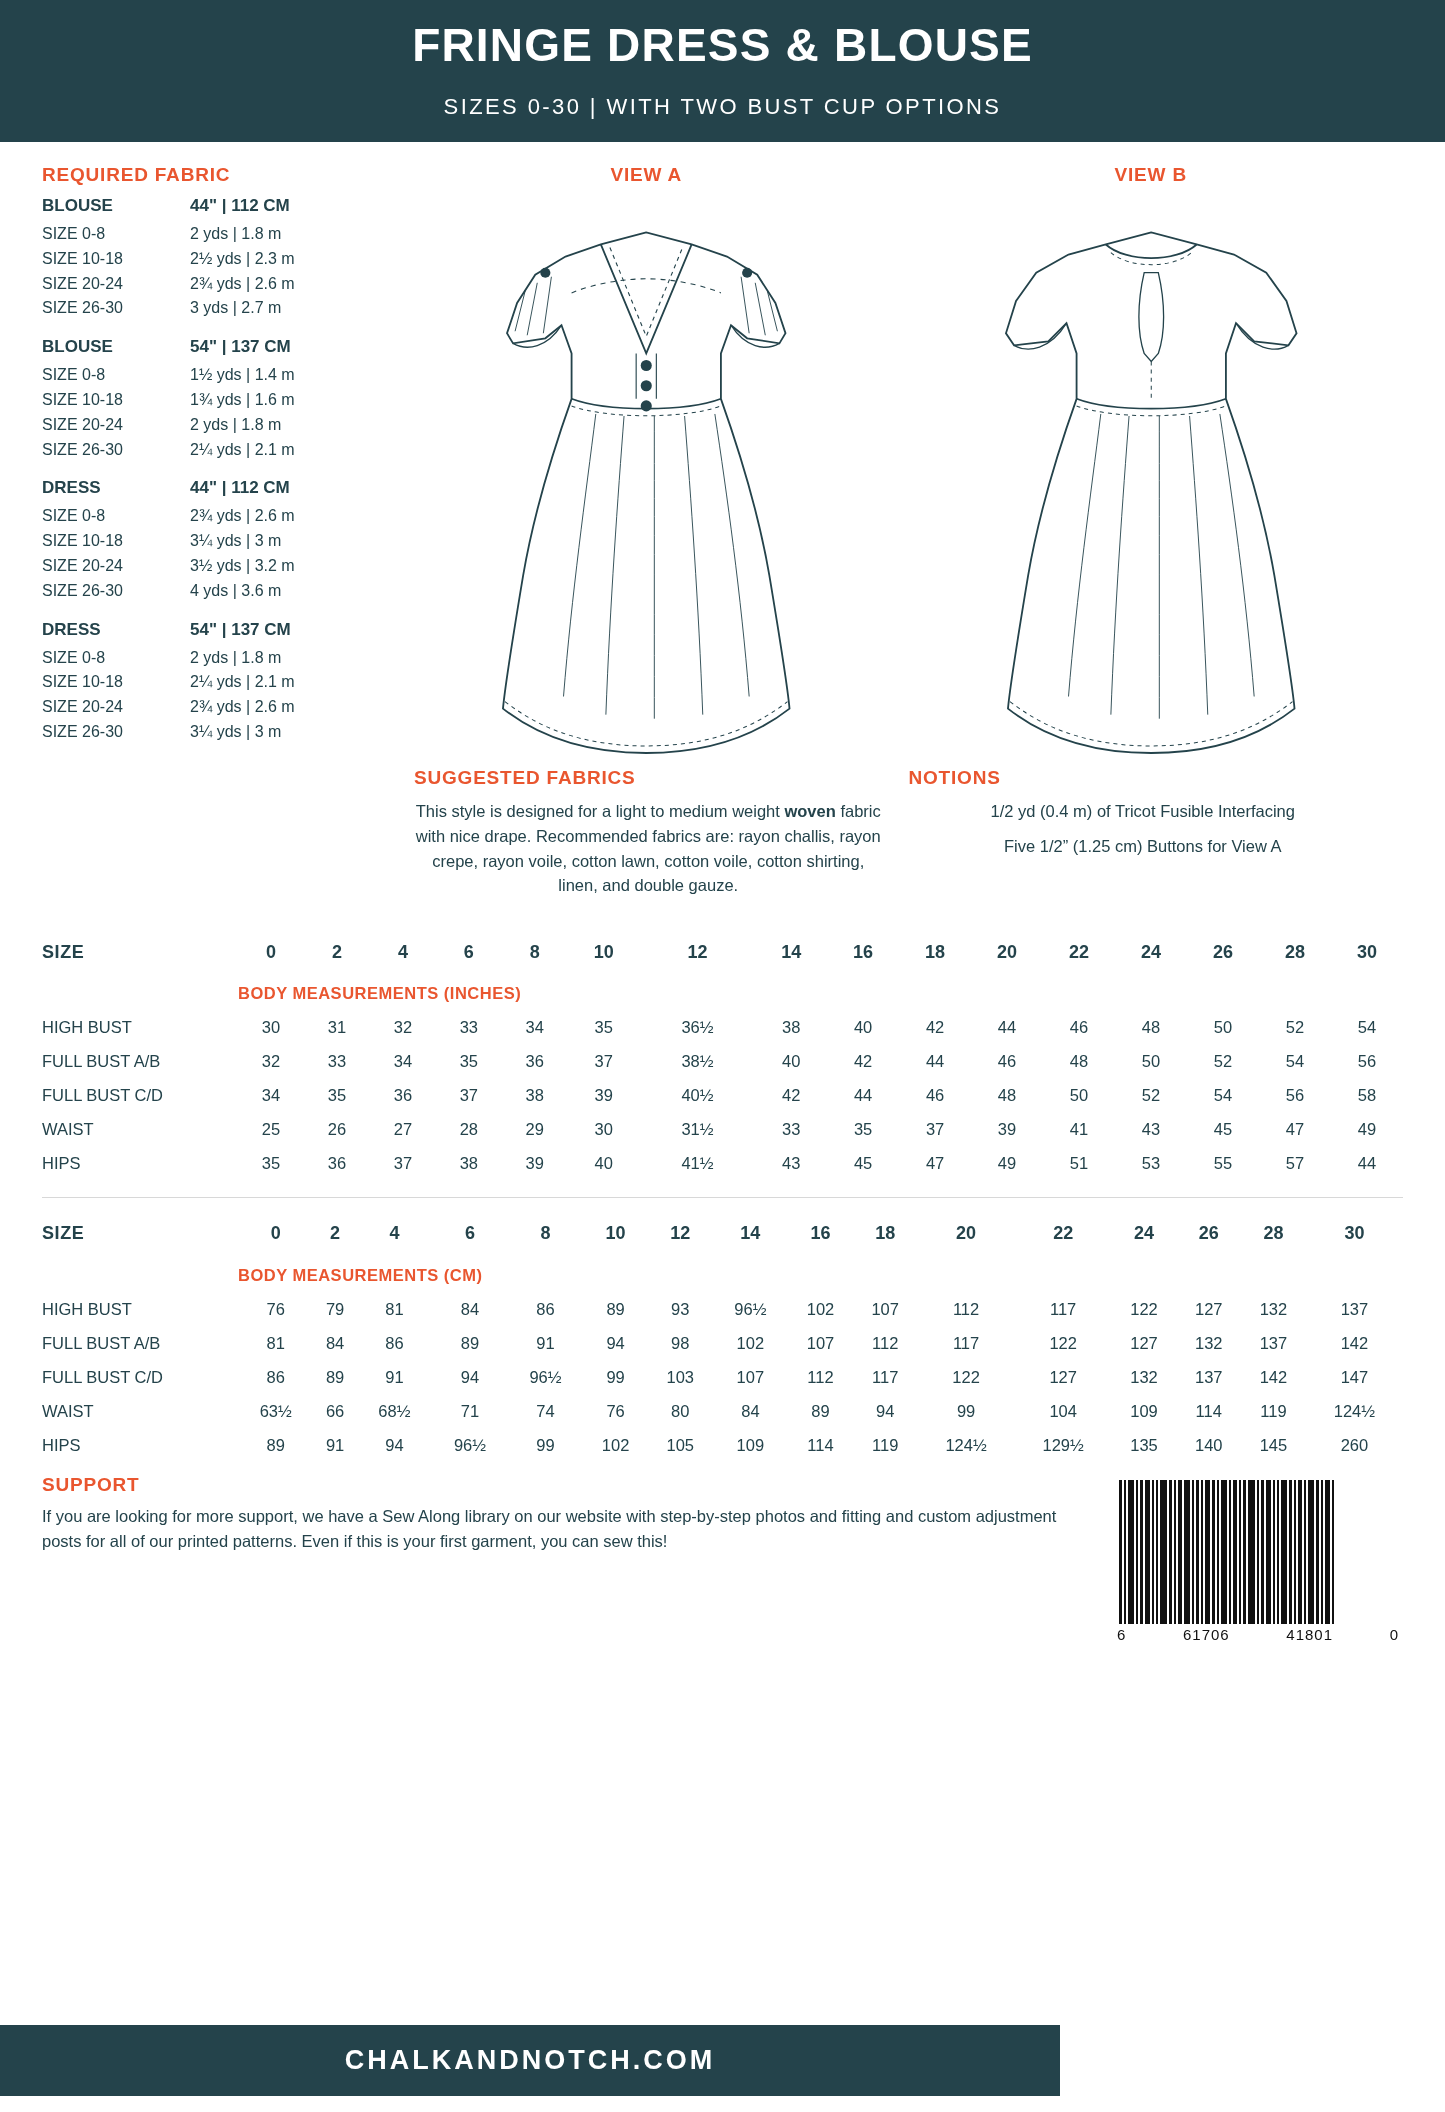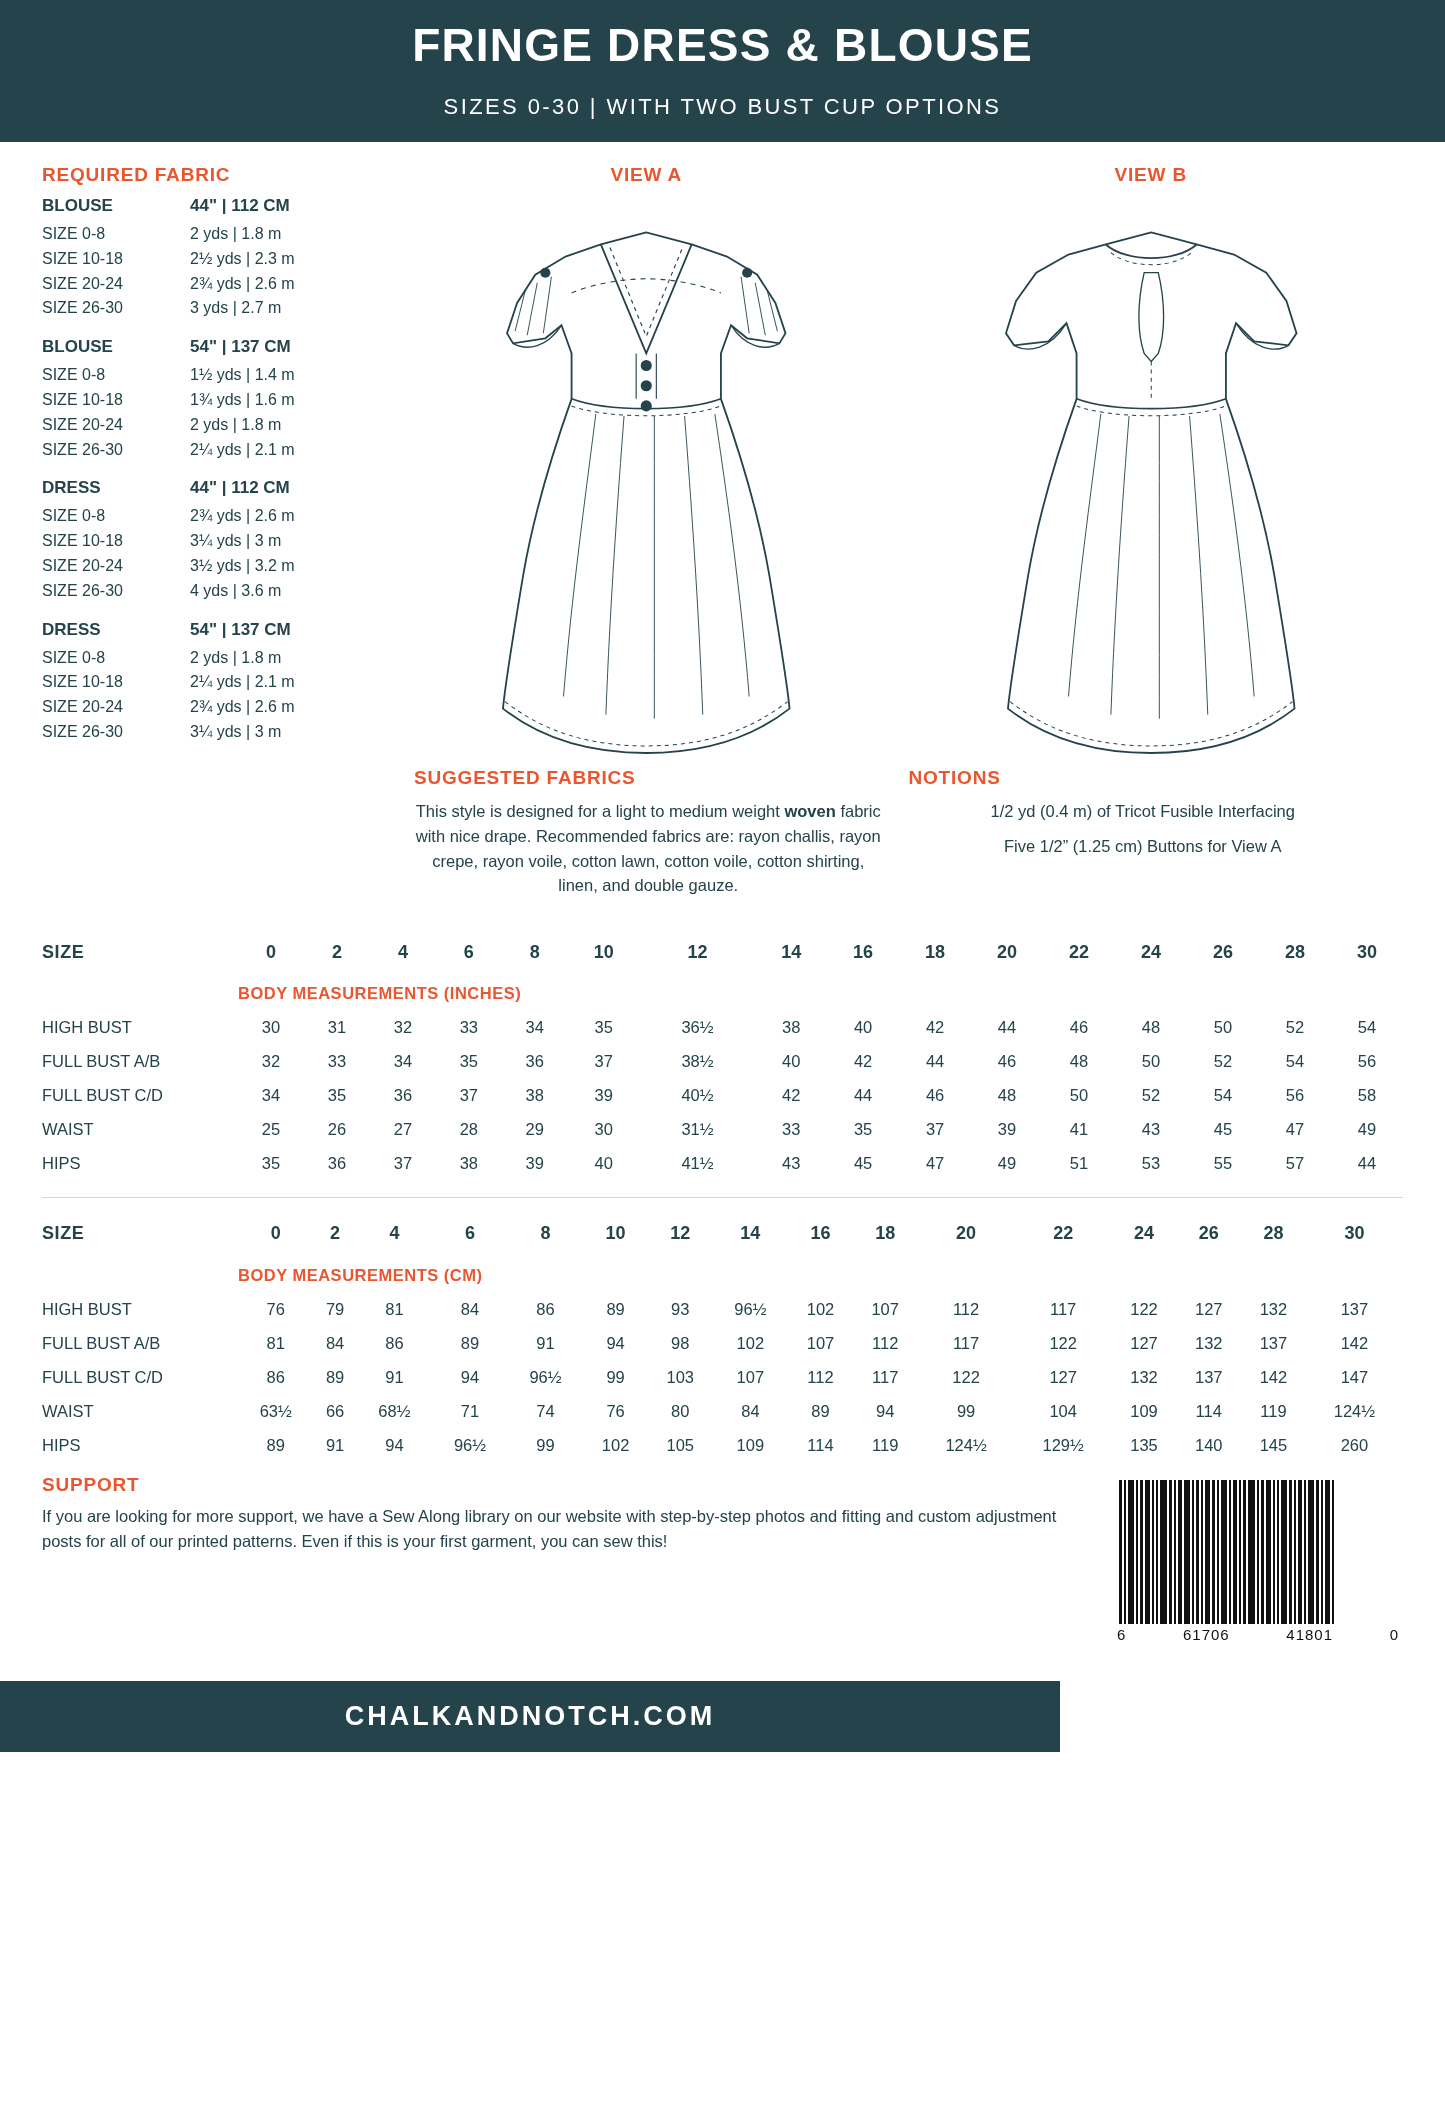--- a/index.html
+++ b/index.html
@@ -5,21 +5,21 @@
   * { box-sizing: border-box; }
   html, body { margin:0; padding:0; }
   body {
     width: 1445px; height: 2112px;
     background: #ffffff;
     font-family: "Liberation Sans", sans-serif;
     color: #24434b;
     position: relative;
     overflow: hidden;
   }
-  .page { width:1445px; height:1752px; position:relative; background:#fff; }
+  .page { width:1445px; height:2112px; position:relative; background:#fff; }
 
   
   .header {
     background:#24434b; color:#ffffff;
     padding: 18px 0 22px 0;
     text-align:center;
   }
   .header h1 {
     margin:0; font-size:46px; font-weight:bold; letter-spacing:1.2px;
   }
@@ -104,21 +104,21 @@
   }
   .barcode .bar { background:#111; margin-right:2px; }
   .barcode-nums {
     display:flex; justify-content:space-between;
     font-family:"Liberation Sans", sans-serif; font-size:15px; color:#111;
     padding: 2px 4px 0 4px; letter-spacing:1px;
   }
 
   
   .footer {
-    position:absolute; left:0; bottom:0; width: 1060px;
+    position:absolute; left:0; bottom:16px; width: 1060px;
     background:#24434b; color:#fff; text-align:center;
     padding: 20px 0 20px 0;
     font-size:27px; letter-spacing:3px; font-weight:bold;
   }
   .footer-right {
     position:absolute; right:0; bottom:0; width:385px; height:86px; background:#fff;
   }
 </style>
 </head>
 <body>

